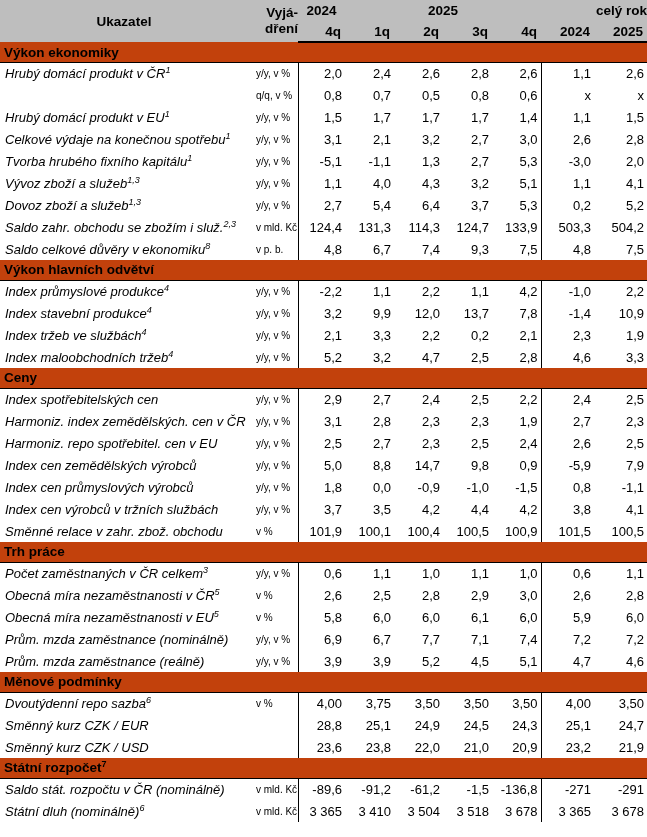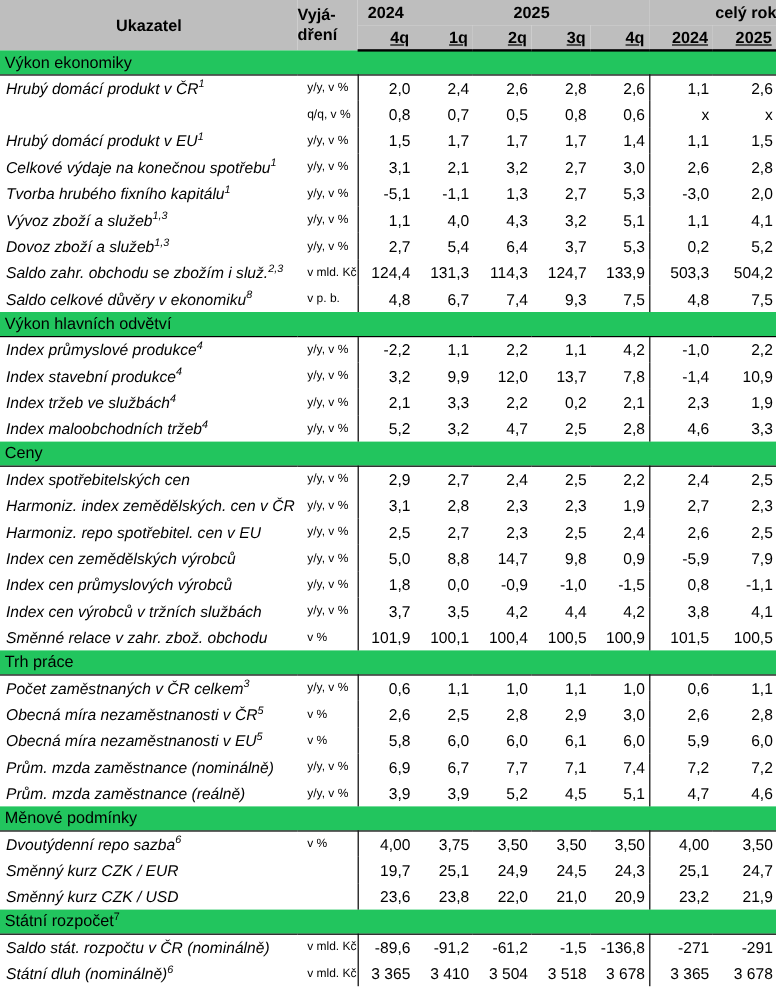--- a/index.html
+++ b/index.html
@@ -20,30 +20,30 @@
   thead th {
     background: #bebebe;
     font-weight: bold;
     font-size: 13.5px;
     padding: 0;
     vertical-align: middle;
   }
   thead tr { height: 21px; }
   thead tr.qrow th { border-bottom: 2px solid #000; }
   th.c-ind  { text-align: center; }
-  th.c-expr { text-align: left; line-height: 1.15; }
+  th.c-expr { text-align: right; line-height: 1.15; }
   th.c-y24  { text-align: center; }
   th.c-y25  { text-align: center; }
   th.c-fy   { text-align: right; }
-  th.num-h  { text-align: right; padding-right: 4px; text-decoration: underline; }
+  th.num-h  { text-align: right; padding-right: 4px; }
 
   tr.section-row { height: 20px; }
   tr.section-row td {
-    background: #22c55e;
-    font-weight: normal;
+    background: #c2410c;
+    font-weight: bold;
     font-size: 13.5px;
     padding: 0 0 0 4px;
     border-bottom: 1.5px solid #000;
     white-space: nowrap;
   }
   tr.data-row { height: 22px; }
   td.label {
     padding-left: 5px;
     white-space: nowrap;
     overflow: hidden;
@@ -402,21 +402,21 @@
           <td class="num">3,75</td>
           <td class="num">3,50</td>
           <td class="num">3,50</td>
           <td class="num">3,50</td>
           <td class="num bl">4,00</td>
           <td class="num">3,50</td>
         </tr>
         <tr class="data-row">
           <td class="label">Směnný kurz CZK / EUR</td>
           <td class="unit"></td>
-          <td class="num bl">19,7</td>
+          <td class="num bl">28,8</td>
           <td class="num">25,1</td>
           <td class="num">24,9</td>
           <td class="num">24,5</td>
           <td class="num">24,3</td>
           <td class="num bl">25,1</td>
           <td class="num">24,7</td>
         </tr>
         <tr class="data-row">
           <td class="label">Směnný kurz CZK / USD</td>
           <td class="unit"></td>

